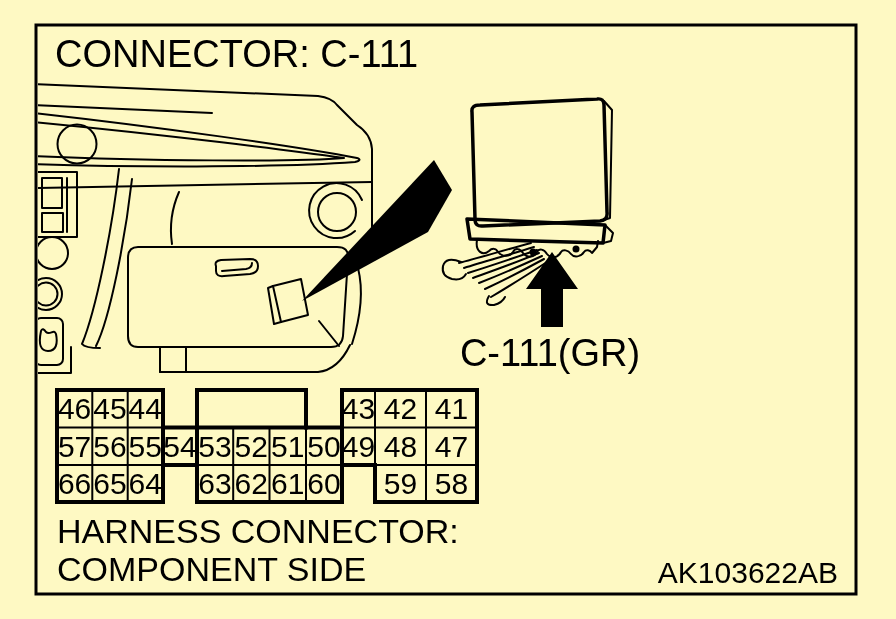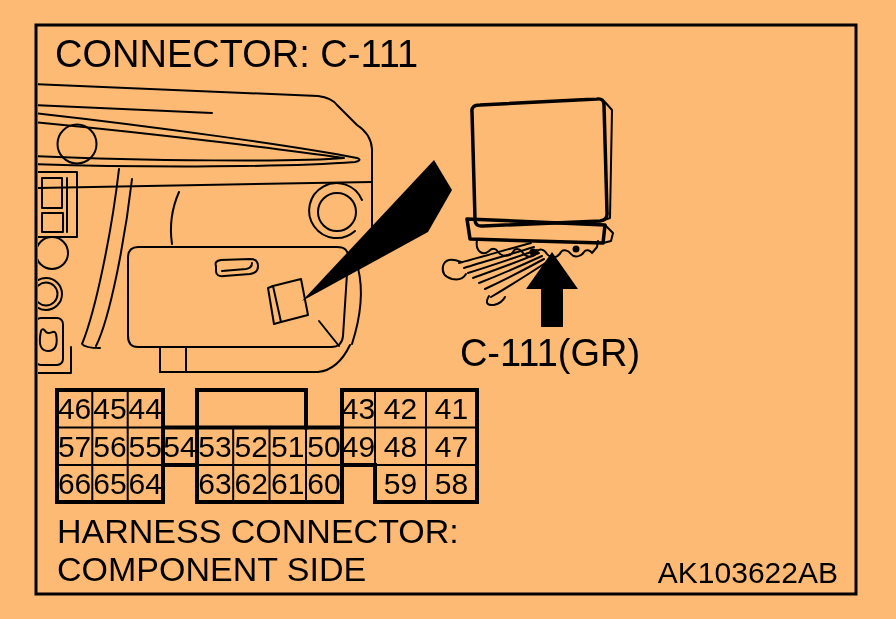--- a/index.html
+++ b/index.html
@@ -1,19 +1,19 @@
 <!DOCTYPE html>
 <html><head>
 <meta charset="utf-8">
 <style>
   html,body{margin:0;padding:0;background:#ffffff;}
   .stage{
     position:relative;
     width:896px;height:619px;
-    background:#fdba74;
+    background:#fef9c3;
     font-family:"Liberation Sans","DejaVu Sans",sans-serif;
     overflow:hidden;
   }
   svg{display:block;}
   .ln{fill:none;stroke:#000;stroke-width:2;stroke-linecap:round;stroke-linejoin:round;}
   .ln-thick{fill:none;stroke:#000;stroke-width:3.5;stroke-linejoin:round;}
   .blk{fill:#000;stroke:none;}
   .title-text{font-size:38px;fill:#000;}
   .callout-text{font-size:38px;fill:#000;text-anchor:middle;}
   .caption-text{font-size:34px;fill:#000;}

